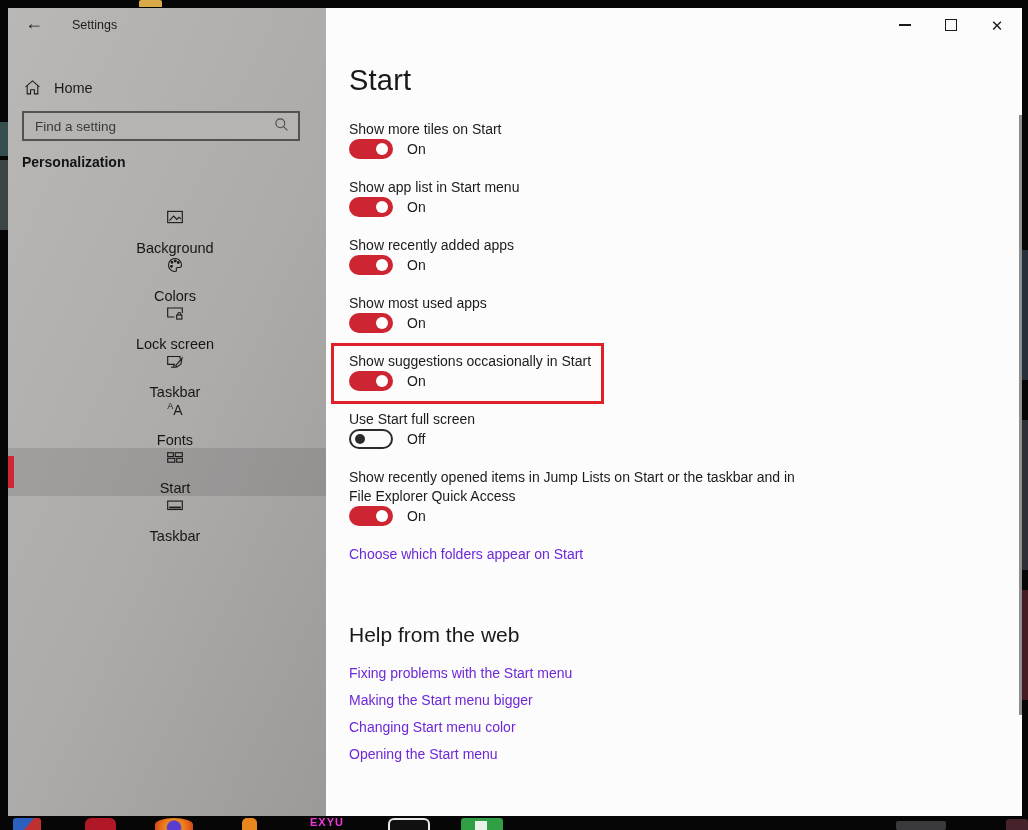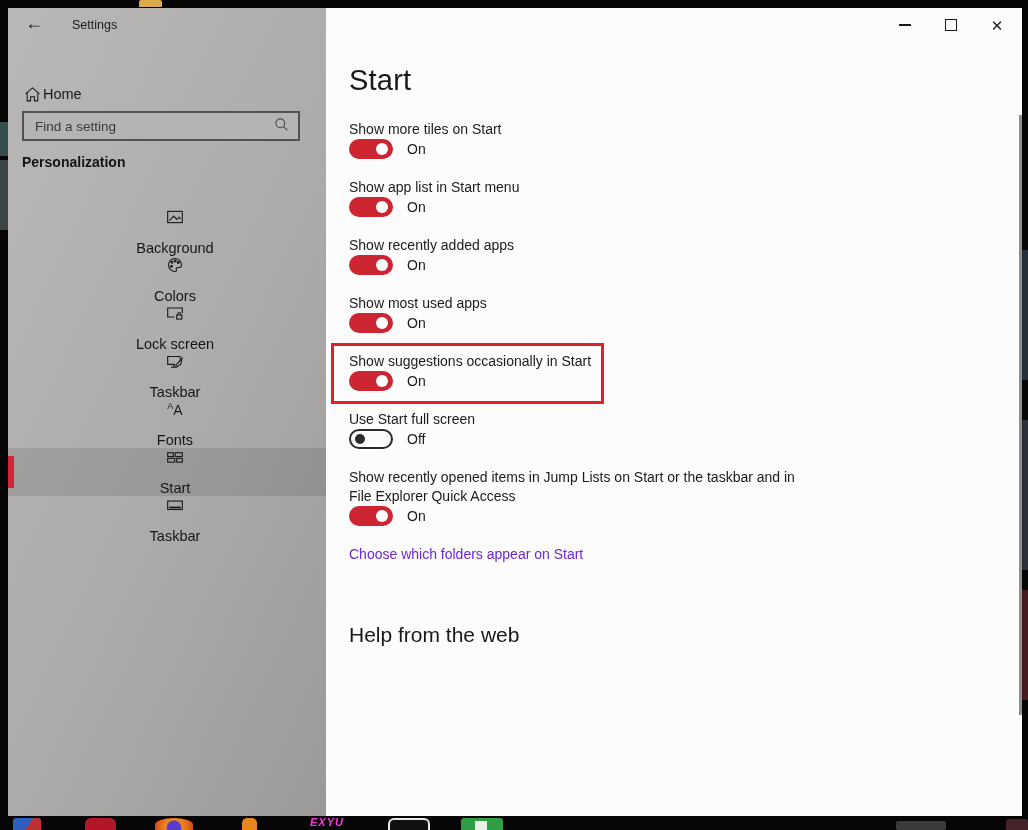--- a/index.html
+++ b/index.html
@@ -16,39 +16,39 @@
   .desk-left-streak1 { left:0; top:122px; width:8px; height:34px; background:rgba(90,140,135,.55); }
   .desk-left-streak2 { left:0; top:160px; width:8px; height:70px; background:rgba(160,190,185,.35); }
   .desk-right-1 { left:1021px; top:250px; width:7px; height:130px; background:rgba(70,90,110,.5); }
   .desk-right-2 { left:1020px; top:420px; width:8px; height:150px; background:rgba(120,130,150,.35); }
   .desk-right-3 { left:1019px; top:590px; width:9px; height:110px; background:rgba(120,45,55,.55); }
   .taskicon { position:absolute; top:818px; border-radius:3px 3px 0 0; }
   .ti-blue { left:13px; width:28px; height:12px; background:linear-gradient(130deg,#2b5fc0 55%,#c03030 56%); }
   .ti-red { left:85px; width:31px; height:13px; background:#b01828; border-radius:6px 6px 0 0; }
   .ti-fox { left:155px; width:38px; height:13px; background:radial-gradient(circle at 50% 75%, #5a3bd0 30%, #f08a1d 38%, #e2621b 70%, #c33a12 100%); border-radius:50% 50% 0 0; }
   .ti-orange { left:242px; width:15px; height:12px; background:#e8871e; border-radius:5px 5px 0 0; }
-  .ti-exyu { left:310px; top:816px; color:#f03ad8; background:transparent; font-size:11px; font-weight:bold; letter-spacing:1px;font-style:italic; }
+  .ti-exyu { left:310px; top:816px; color:#f03ad8; background:transparent; font-size:11px; font-weight:bold; letter-spacing:1px; }
   .ti-m { left:388px; width:42px; height:13px; border:2px solid #e8e8e8; border-bottom:none; border-radius:6px 6px 0 0; background:#101010; }
   .ti-green { left:461px; width:42px; height:13px; background:#2f9e44; }
   .ti-green::after { content:''; position:absolute; left:14px; top:3px; width:12px; height:9px; background:#e8f2e8; }
   .ti-gray { left:896px; top:821px; width:50px; height:9px; background:#3a3a3c; border-radius:2px; }
   .ti-darkred { left:1006px; top:819px; width:22px; height:11px; background:#46232a; }
 
   
   .window { position:absolute; left:8px; top:8px; width:1014px; height:808px; display:flex; }
 
   
   .sidebar {
     position:relative; width:318px; height:100%;
     background:linear-gradient(115deg,#bab8b7 0%, #adabaa 55%, #9c9a99 100%);
     flex:none;
   }
   .back-arrow { position:absolute; left:17px; top:4px; font-size:18px; color:#1b1b1b; line-height:22px; }
   .win-title { position:absolute; left:64px; top:10px; font-size:12.5px; color:#1c1c1c; }
-  .home-row { position:absolute; left:16px; top:78px; display:flex; align-items:flex-start; gap:2px; height:26px; }
+  .home-row { position:absolute; left:16px; top:62px; display:flex; align-items:flex-end; gap:13px; height:26px; }
   .home-row .label { font-size:14.5px; }
   .search-box {
     position:absolute; left:14px; top:103px; width:278px; height:30px;
     border:2px solid #525252; background:#b5b4b3; display:flex; align-items:center;
   }
   .search-box input {
     flex:1; border:none; outline:none; background:transparent;
     font-family:"Liberation Sans", sans-serif; font-size:13.5px; color:#333;
     padding:0 0 0 11px;
   }
@@ -277,17 +277,23 @@
           <div class="toggle-row">
             <div class="tgl on"></div>
             <span class="state-label">On</span>
           </div>
         </div>
       </div>
 
       <span class="red-link">Choose which folders appear on Start</span>
 
       <h2 class="help-heading">Help from the web</h2>
+      <div class="help-links">
+        <span class="red-link">Fixing problems with the Start menu</span>
+        <span class="red-link">Making the Start menu bigger</span>
+        <span class="red-link">Changing Start menu color</span>
+        <span class="red-link">Opening the Start menu</span>
+      </div>
     </div>
   </div>
 
   <div class="scroll-thumb"></div>
 </div>
 
 </body></html>

